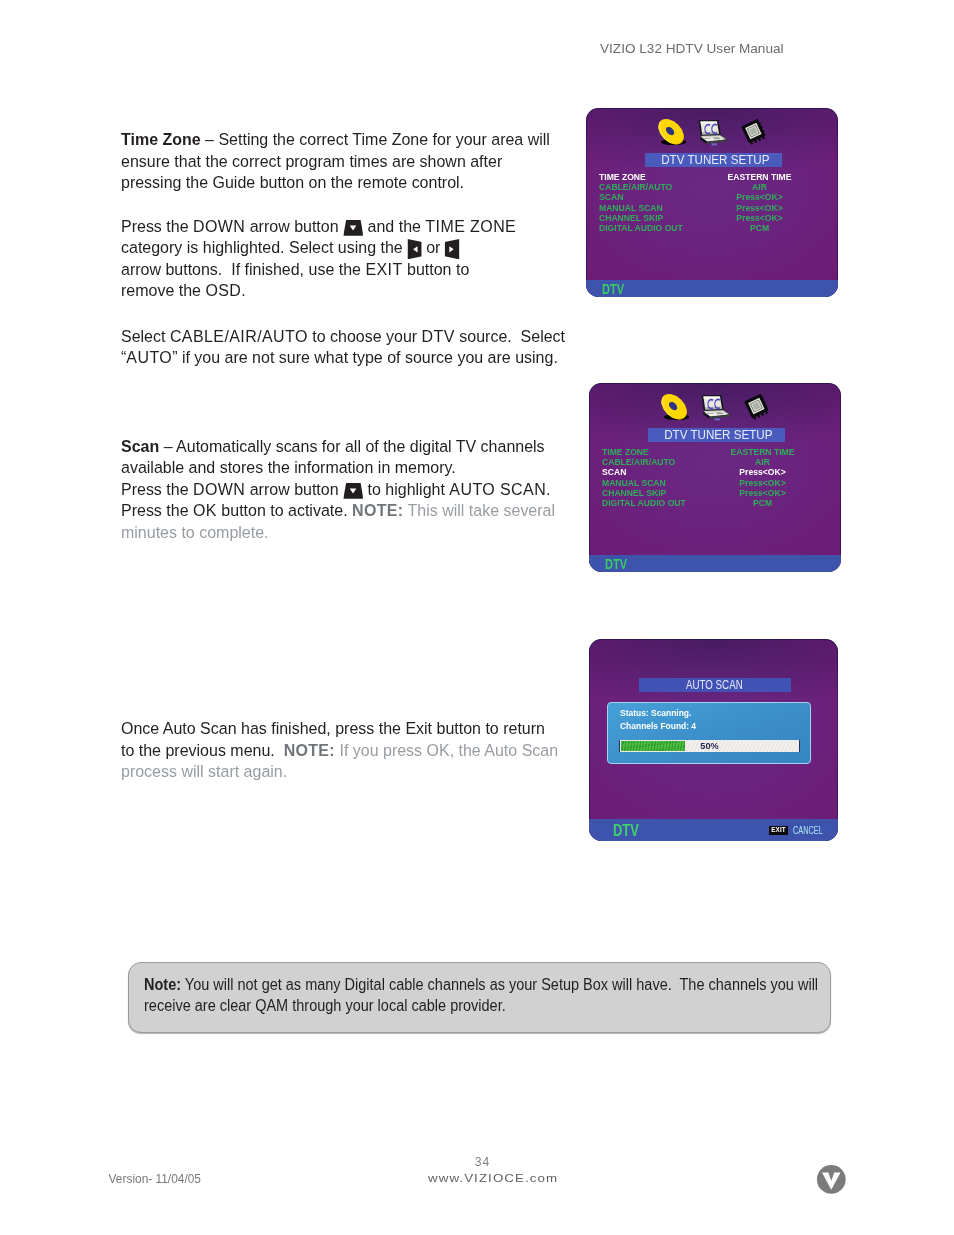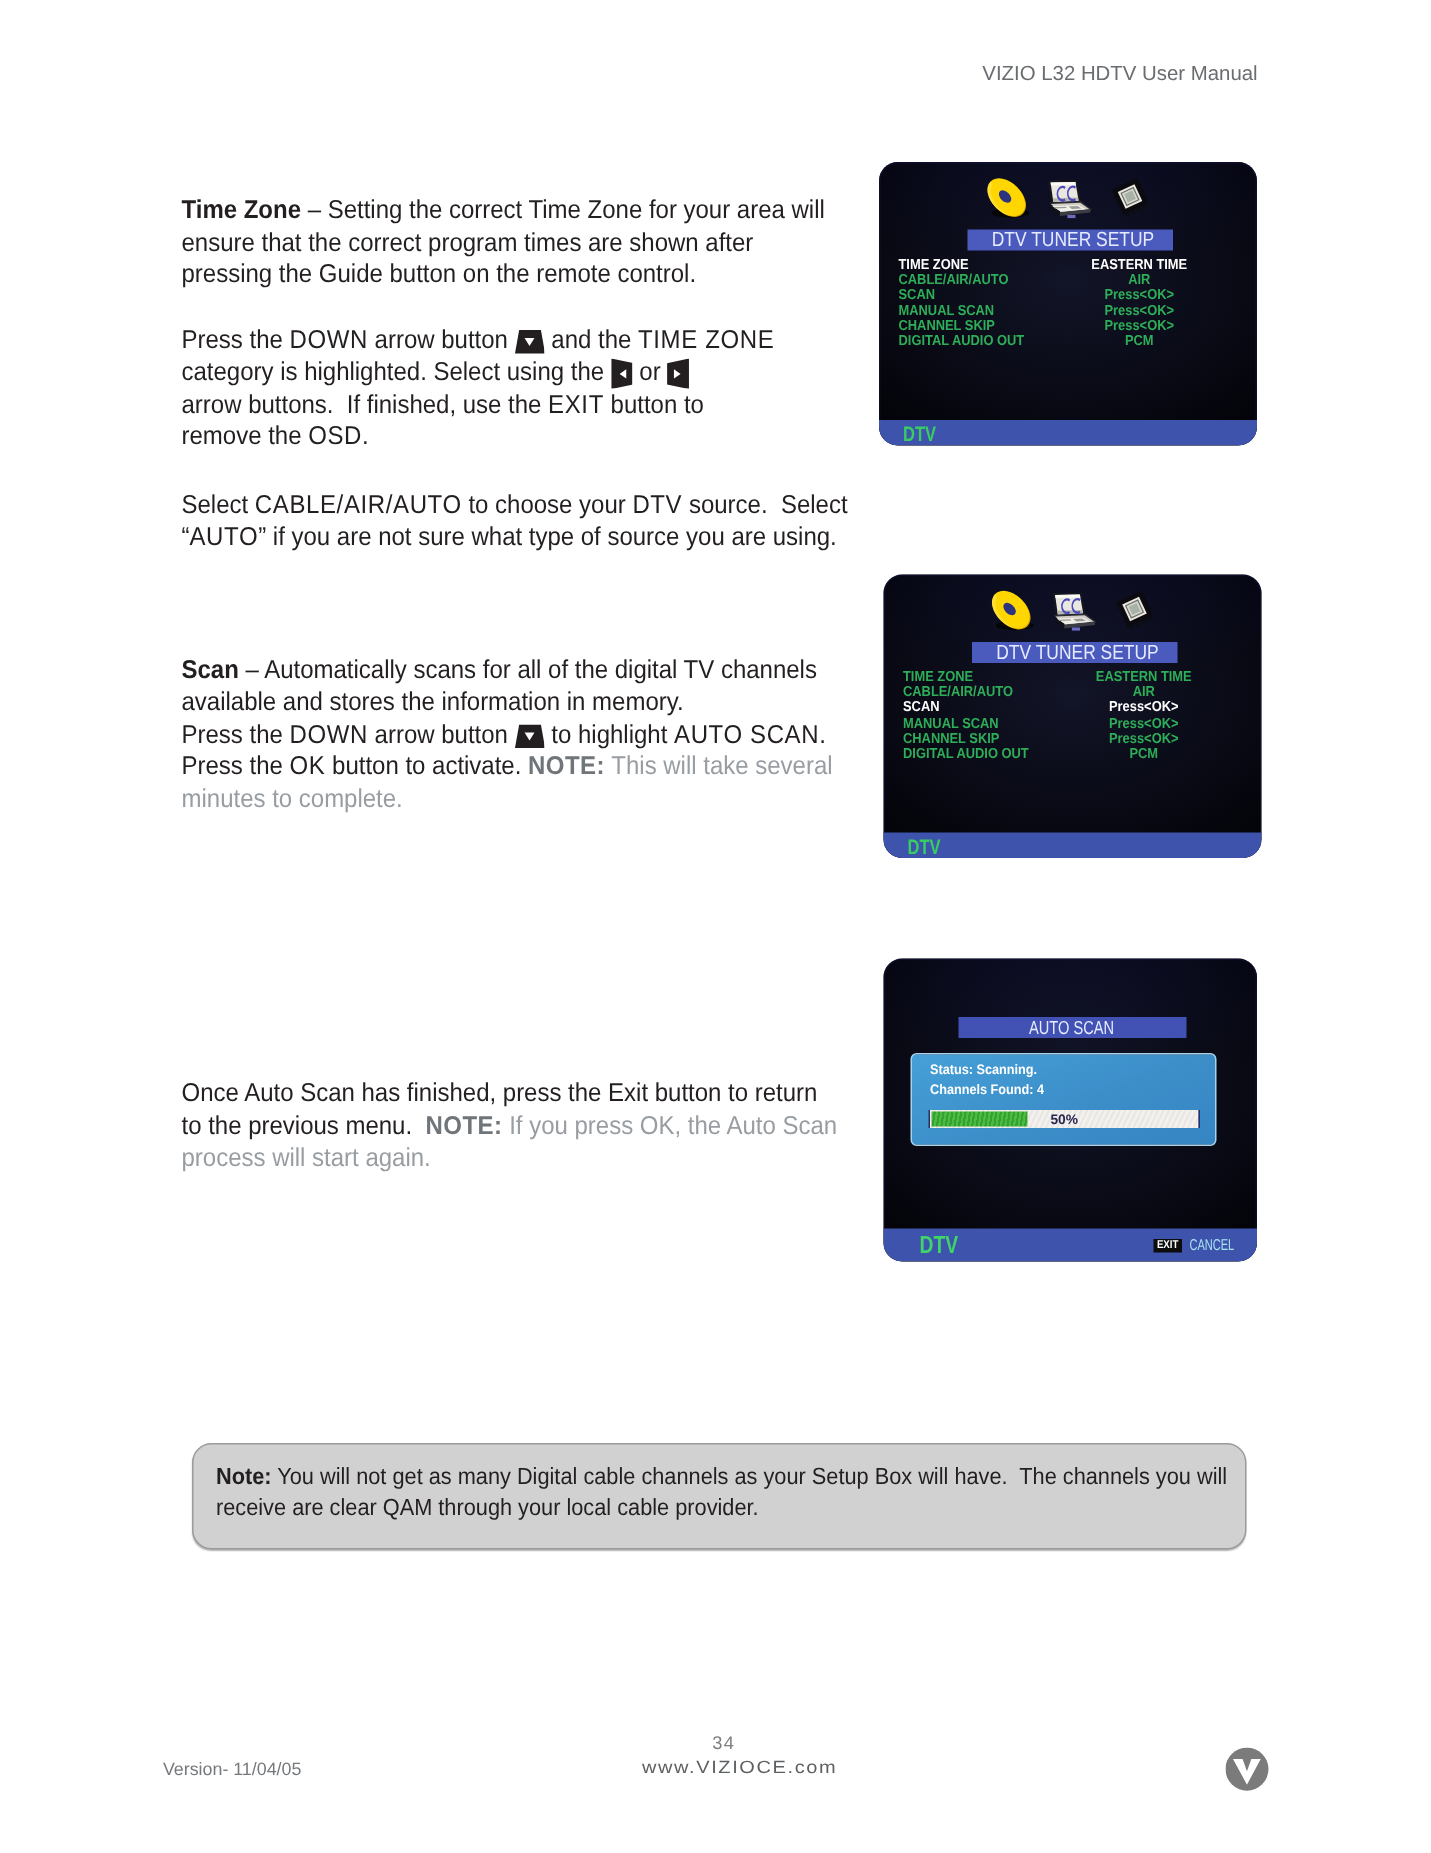--- a/index.html
+++ b/index.html
@@ -2,38 +2,38 @@
 <html><head>
 <meta charset="utf-8">
 <title>VIZIO L32 HDTV User Manual</title>
 <style>
 html,body{margin:0;padding:0;}
 body{width:954px;height:1235px;background:#ffffff;overflow:hidden;position:relative;
      font-family:"Liberation Sans",sans-serif;}
 .page{position:absolute;left:0;top:0;width:954px;height:1235px;transform:translateZ(0);}
 
 
-.hdr{position:absolute;left:600px;top:42.2px;width:293.3px;text-align:center;line-height:13.6px;
+.hdr{position:absolute;left:600px;top:42.2px;width:293.3px;text-align:left;line-height:13.6px;
      font-size:13.6px;color:#6a6d70;letter-spacing:0px;white-space:nowrap;}
 
 
 .col{position:absolute;left:121px;width:500px;font-size:17.2px;color:#231f20;
      text-align:left;}
 .ln{height:21.4px;line-height:21.4px;white-space:pre;transform:scaleX(.9302);transform-origin:0% 50%;}
 .b{font-weight:bold;}
 .w{letter-spacing:0.45px;}
 .nb{font-weight:bold;letter-spacing:0.35px;color:#70757a;}
 .m{color:#989da2;}
 
 
 .key{display:inline-block;margin:0;overflow:visible;}
 .key svg{display:block;}
 
 
-.osd{position:absolute;border-radius:12.5px;overflow:hidden;background:#000000;
+.osd{position:absolute;border-radius:12.5px;overflow:hidden;background:#701a75;
      box-shadow:inset 0 0 0 1px rgba(14,14,56,.55);}
 .osd .bar{position:absolute;left:0;right:0;bottom:0;background:#3e53ac;}
 .osd .glow{position:absolute;left:0;top:0;right:0;bottom:0;
     background:radial-gradient(135% 125% at 50% 42%, rgba(84,94,184,.22) 0%, rgba(56,64,146,.07) 50%, rgba(20,22,80,0) 76%),
                radial-gradient(140% 55% at 50% 0%, rgba(10,10,45,.40) 0%, rgba(10,10,45,0) 62%);
     pointer-events:none;}
 .sq{display:inline-block;transform-origin:50% 50%;}
 .osd .banner{position:absolute;background:#4a5bbd;text-align:center;color:#e7ebff;white-space:nowrap;}
 
 .osd-tuner .banner{left:59.4px;top:44.5px;width:136.4px;height:14.3px;line-height:14.3px;font-size:13.6px;padding-left:4px;box-sizing:border-box;}

